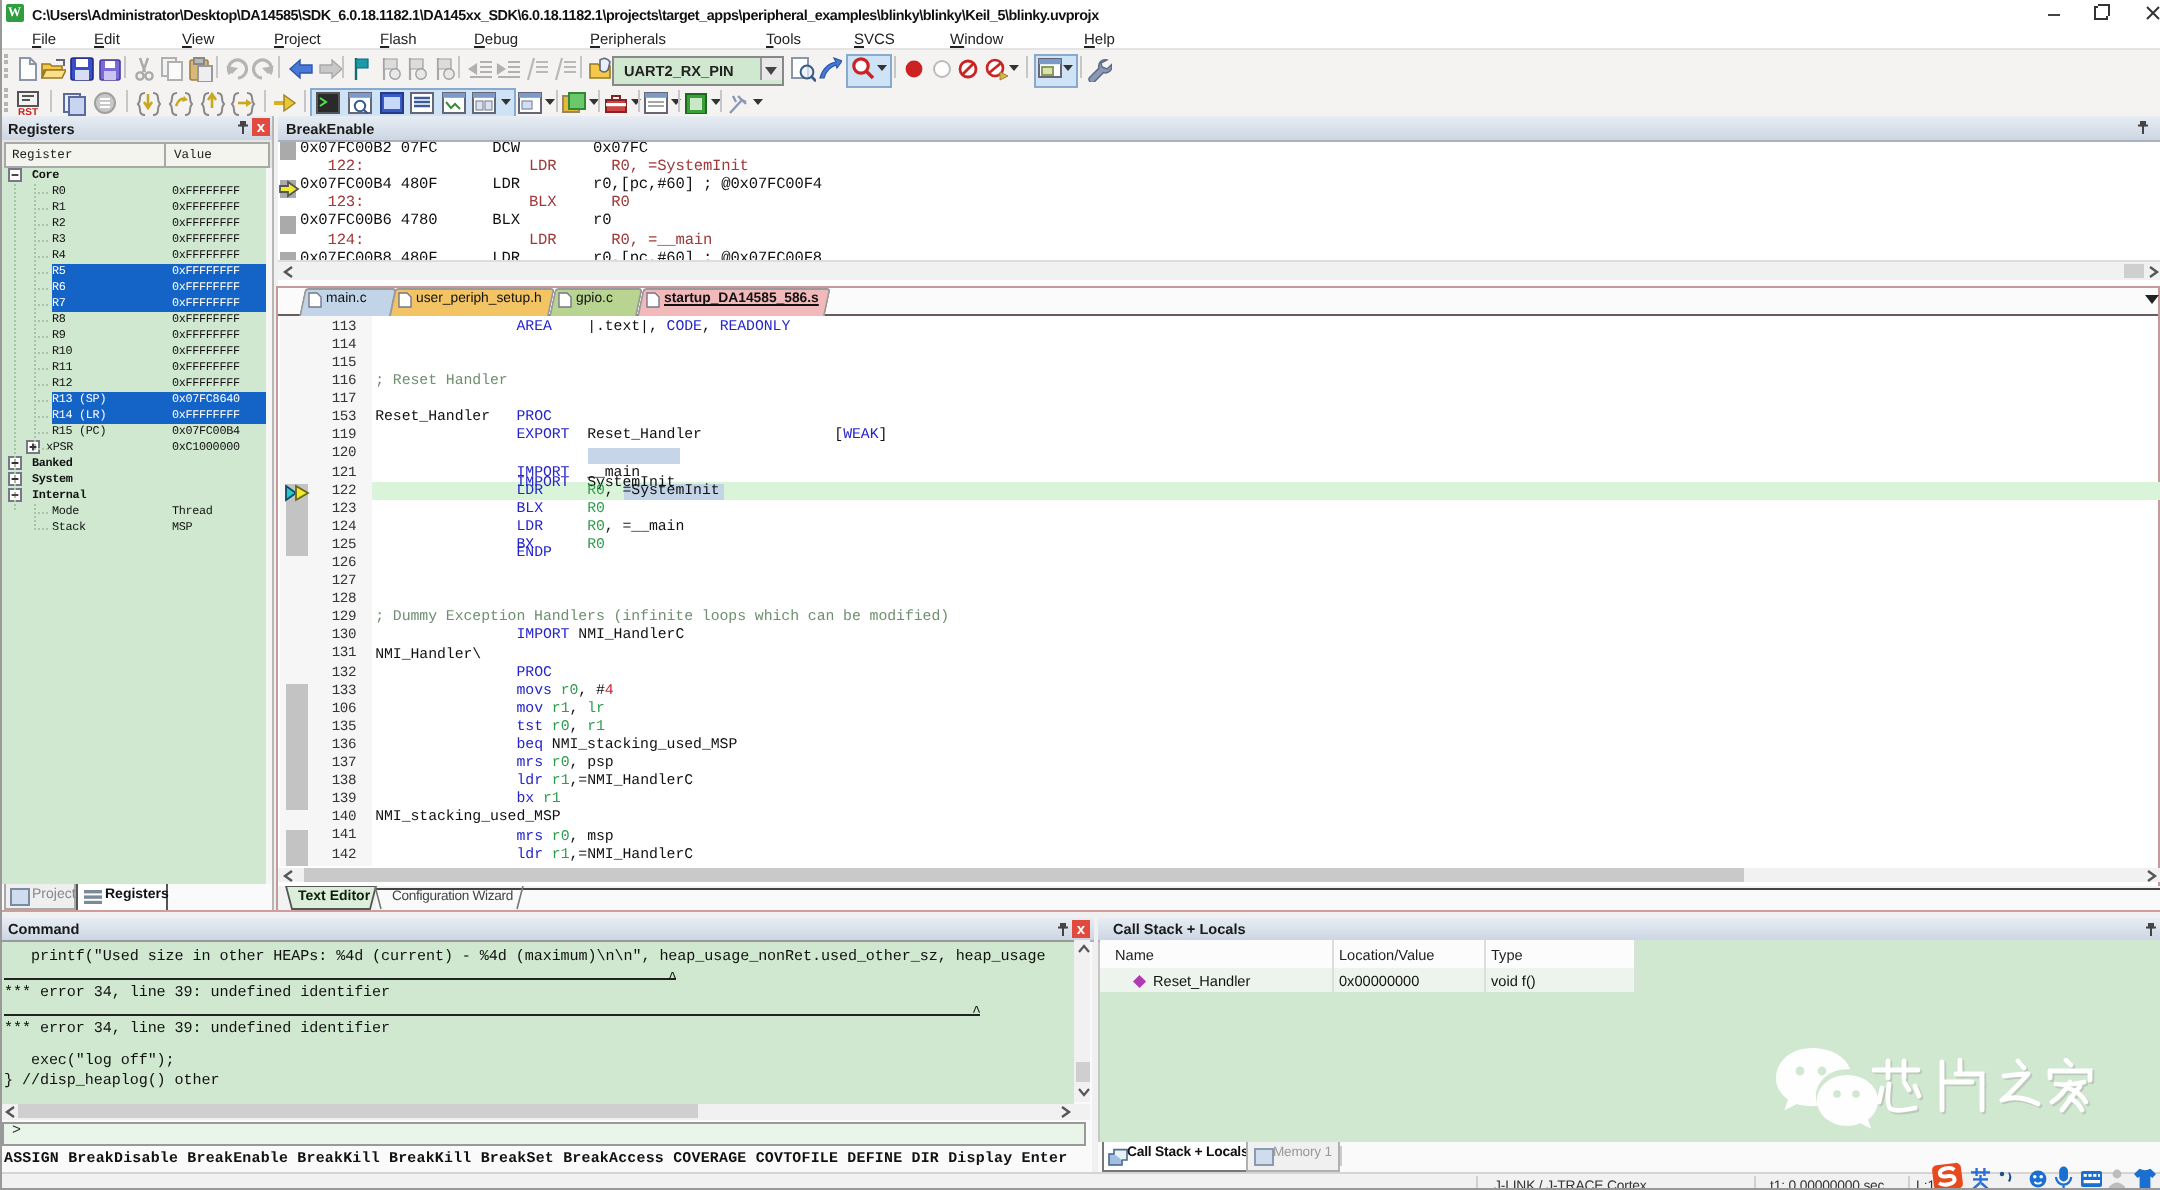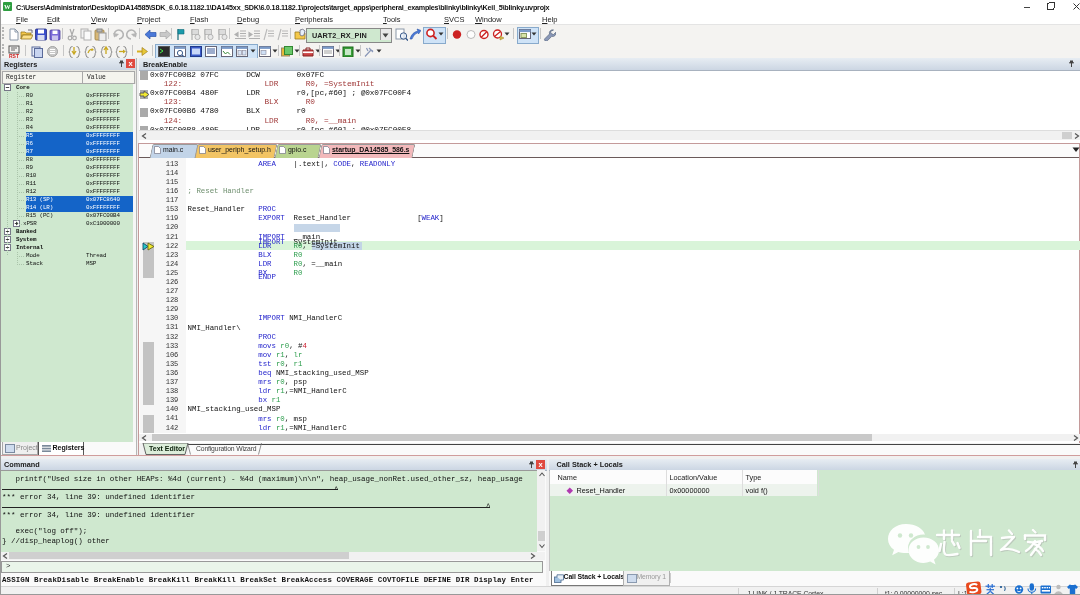--- a/index.html
+++ b/index.html
@@ -27,21 +27,21 @@
   </svg>
 <div class="abs" style="left:0;top:13px;width:1080px;height:11px;background:#ffffff;"></div>
 <span class="abs" style="left:16px;top:14.5px;font-size:7.5px;color:#222;"><u>F</u>ile</span>
 <span class="abs" style="left:47px;top:14.5px;font-size:7.5px;color:#222;"><u>E</u>dit</span>
 <span class="abs" style="left:91px;top:14.5px;font-size:7.5px;color:#222;"><u>V</u>iew</span>
 <span class="abs" style="left:137px;top:14.5px;font-size:7.5px;color:#222;"><u>P</u>roject</span>
 <span class="abs" style="left:190px;top:14.5px;font-size:7.5px;color:#222;"><u>F</u>lash</span>
 <span class="abs" style="left:237px;top:14.5px;font-size:7.5px;color:#222;"><u>D</u>ebug</span>
 <span class="abs" style="left:295px;top:14.5px;font-size:7.5px;color:#222;"><u>P</u>eripherals</span>
 <span class="abs" style="left:383px;top:14.5px;font-size:7.5px;color:#222;"><u>T</u>ools</span>
-<span class="abs" style="left:427px;top:14.5px;font-size:7.5px;color:#222;margin-left:17px;"><u>S</u>VCS</span>
+<span class="abs" style="left:427px;top:14.5px;font-size:7.5px;color:#222;"><u>S</u>VCS</span>
 <span class="abs" style="left:475px;top:14.5px;font-size:7.5px;color:#222;"><u>W</u>indow</span>
 <span class="abs" style="left:542px;top:14.5px;font-size:7.5px;color:#222;"><u>H</u>elp</span>
 <div class="abs" style="left:0;top:24px;width:1080px;height:34px;background:#f4f3f1;border-top:1px solid #e4e4e4;"></div>
 <div class="abs" style="left:1.5px;top:27px;width:1px;height:12px;border-left:2px dotted #b5b5b5;"></div>
 <div class="abs" style="left:1.5px;top:44px;width:1px;height:12px;border-left:2px dotted #b5b5b5;"></div>
 <svg class="abs" style="left:8px;top:27.5px;" width="12" height="13" viewBox="0 0 12 13">
     <path d="M2 1 h5 l3 3 v8 h-8 z" fill="#fff" stroke="#8a97a8" stroke-width="1"></path>
     <path d="M7 1 v3 h3" fill="none" stroke="#8a97a8" stroke-width="1"></path>
   </svg>
 <svg class="abs" style="left:20px;top:27.5px;" width="13" height="13" viewBox="0 0 13 13">
@@ -554,20 +554,21 @@
 <pre class="abs" style="left:0;top:54.599999999999994px;font-size:7.42px;line-height:9.1px;color:#111;letter-spacing:-0.03px;">                <span class="k">EXPORT</span>  Reset_Handler               [<span class="k">WEAK</span>]</pre>
 <pre class="abs" style="left:0;top:78px;font-size:7.42px;line-height:9.1px;color:#111;letter-spacing:-0.03px;">                <span class="k">IMPORT</span>  SystemInit</pre>
 <pre class="abs" style="left:0;top:72.8px;font-size:7.42px;line-height:9.1px;color:#111;letter-spacing:-0.03px;">                <span class="k">IMPORT</span>  __main</pre>
 <pre class="abs" style="left:0;top:81.89999999999999px;font-size:7.42px;line-height:9.1px;color:#111;letter-spacing:-0.03px;">                <span class="k">LDR</span>     <span class="r">R0</span>, =SystemInit</pre>
 <pre class="abs" style="left:0;top:91.0px;font-size:7.42px;line-height:9.1px;color:#111;letter-spacing:-0.03px;">                <span class="k">BLX</span>     <span class="r">R0</span></pre>
 <pre class="abs" style="left:0;top:100.1px;font-size:7.42px;line-height:9.1px;color:#111;letter-spacing:-0.03px;">                <span class="k">LDR</span>     <span class="r">R0</span>, =__main</pre>
 <pre class="abs" style="left:0;top:109.19999999999999px;font-size:7.42px;line-height:9.1px;color:#111;letter-spacing:-0.03px;">                <span class="k">BX</span>      <span class="r">R0</span></pre>
 <pre class="abs" style="left:0;top:113px;font-size:7.42px;line-height:9.1px;color:#111;letter-spacing:-0.03px;">                <span class="k">ENDP</span></pre>
 <pre class="abs" style="left:0;top:127.39999999999999px;font-size:7.42px;line-height:9.1px;color:#111;letter-spacing:-0.03px;"></pre>
 <pre class="abs" style="left:0;top:136.5px;font-size:7.42px;line-height:9.1px;color:#111;letter-spacing:-0.03px;"></pre>
+<pre class="abs" style="left:0;top:145.6px;font-size:7.42px;line-height:9.1px;color:#111;letter-spacing:-0.03px;"><span class="c">; Dummy Exception Handlers (infinite loops which can be modified)</span></pre>
 <pre class="abs" style="left:0;top:154.7px;font-size:7.42px;line-height:9.1px;color:#111;letter-spacing:-0.03px;">                <span class="k">IMPORT</span> NMI_HandlerC</pre>
 <pre class="abs" style="left:0;top:163.79999999999998px;font-size:7.42px;line-height:9.1px;color:#111;letter-spacing:-0.03px;">NMI_Handler\</pre>
 <pre class="abs" style="left:0;top:172.9px;font-size:7.42px;line-height:9.1px;color:#111;letter-spacing:-0.03px;">                <span class="k">PROC</span></pre>
 <pre class="abs" style="left:0;top:182.0px;font-size:7.42px;line-height:9.1px;color:#111;letter-spacing:-0.03px;">                <span class="k">movs</span> <span class="r">r0</span>, #<span class="n">4</span></pre>
 <pre class="abs" style="left:0;top:191.1px;font-size:7.42px;line-height:9.1px;color:#111;letter-spacing:-0.03px;">                <span class="k">mov</span> <span class="r">r1</span>, <span class="r">lr</span></pre>
 <pre class="abs" style="left:0;top:200.2px;font-size:7.42px;line-height:9.1px;color:#111;letter-spacing:-0.03px;">                <span class="k">tst</span> <span class="r">r0</span>, <span class="r">r1</span></pre>
 <pre class="abs" style="left:0;top:209.29999999999998px;font-size:7.42px;line-height:9.1px;color:#111;letter-spacing:-0.03px;">                <span class="k">beq</span> NMI_stacking_used_MSP</pre>
 <pre class="abs" style="left:0;top:218.39999999999998px;font-size:7.42px;line-height:9.1px;color:#111;letter-spacing:-0.03px;">                <span class="k">mrs</span> <span class="r">r0</span>, psp</pre>
 <pre class="abs" style="left:0;top:227.5px;font-size:7.42px;line-height:9.1px;color:#111;letter-spacing:-0.03px;">                <span class="k">ldr</span> <span class="r">r1</span>,=NMI_HandlerC</pre>
 <pre class="abs" style="left:0;top:236.6px;font-size:7.42px;line-height:9.1px;color:#111;letter-spacing:-0.03px;">                <span class="k">bx</span> <span class="r">r1</span></pre>

